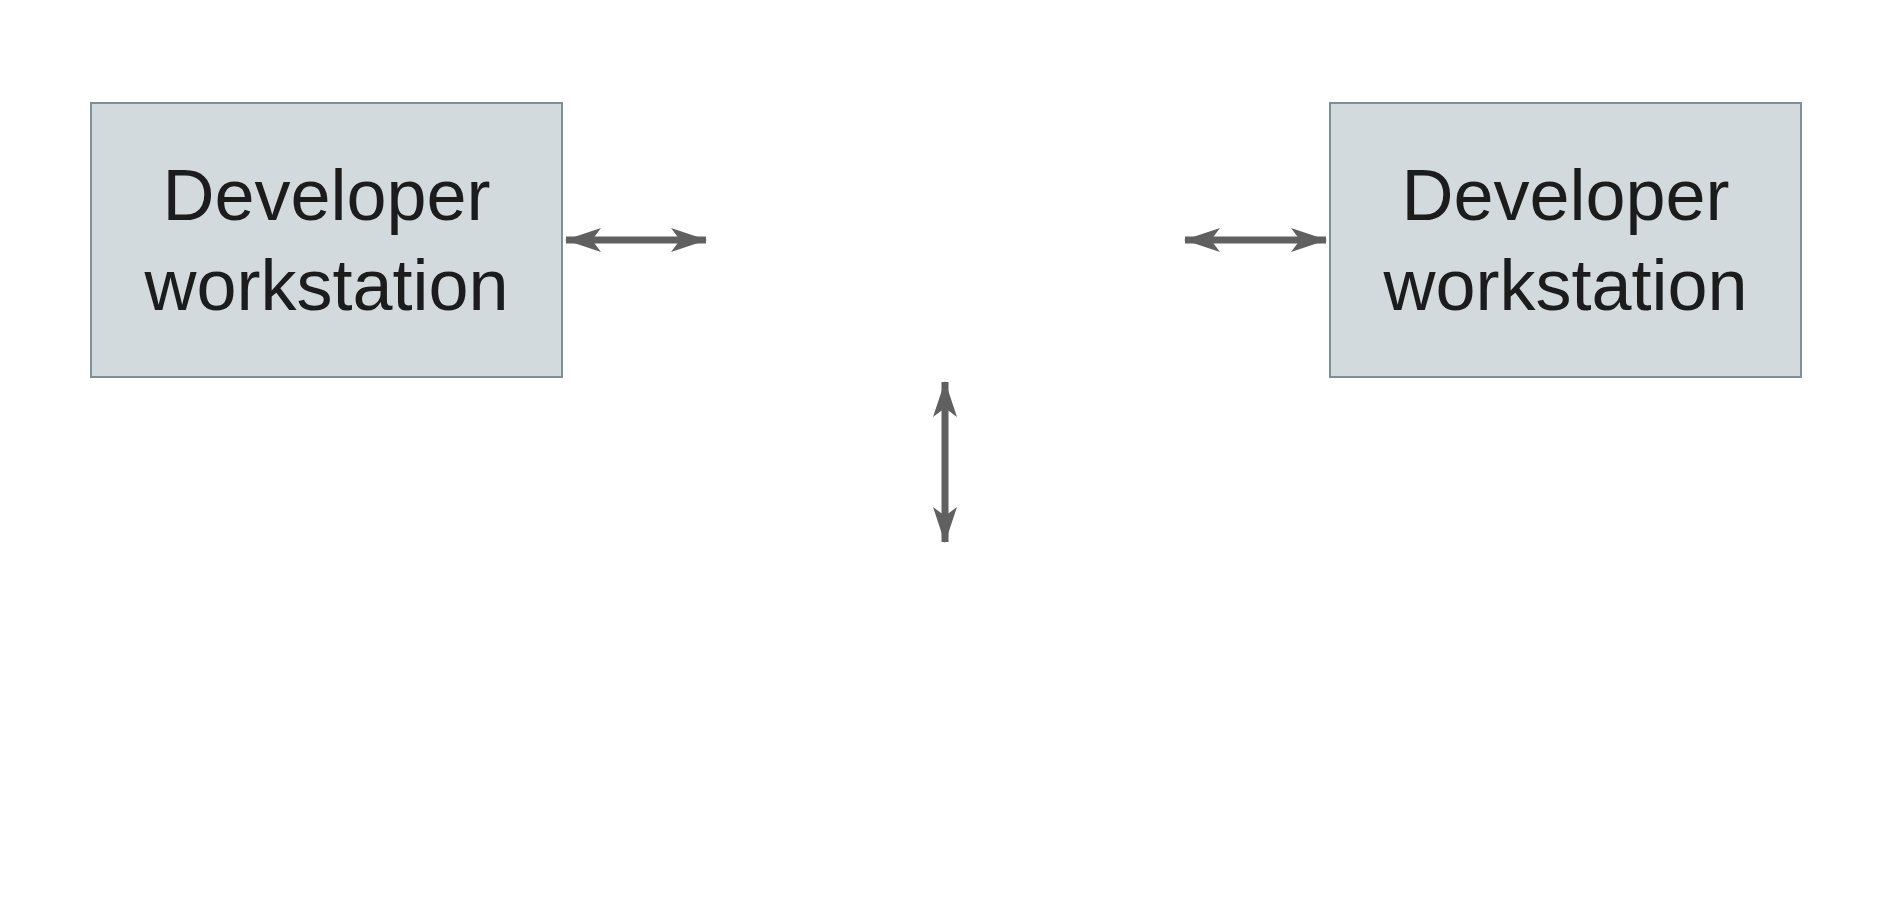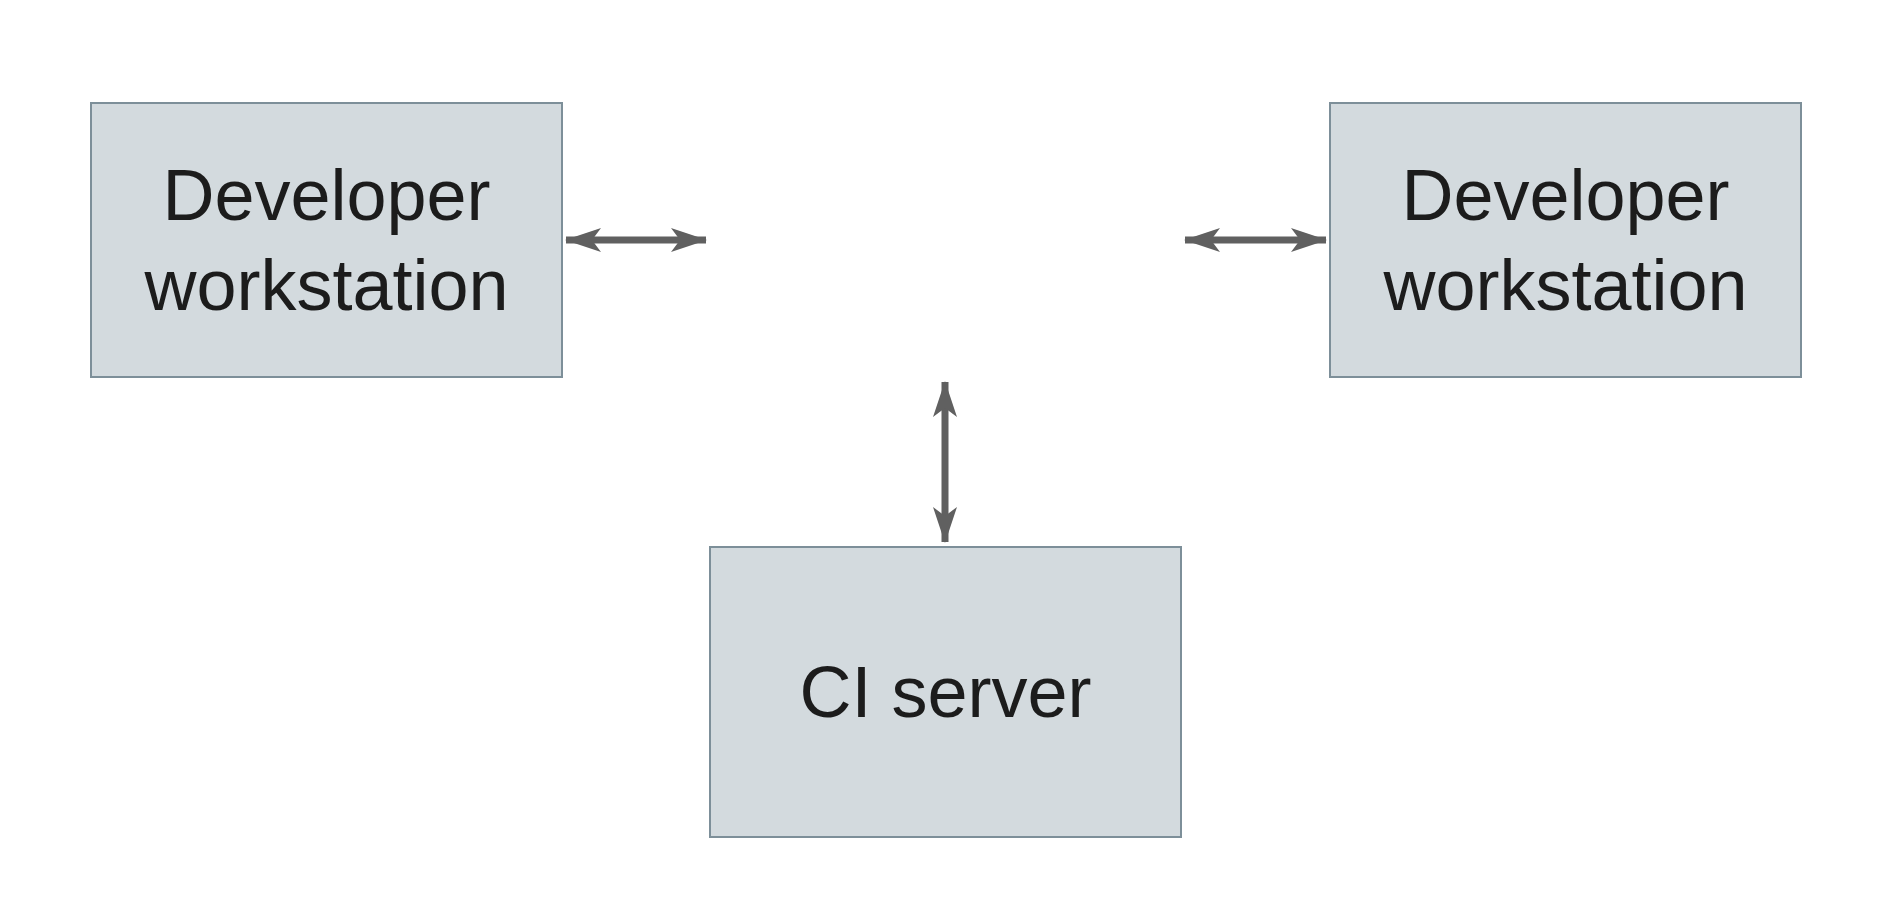--- a/index.html
+++ b/index.html
@@ -55,23 +55,20 @@
     <span class="node-label">Developer
 workstation</span>
   </div>
 
 
   <div class="node" id="node-dev-right">
     <span class="node-label">Developer
 workstation</span>
   </div>
 
-  <div class="node" id="node-ci">
-    <span class="node-label">CI server</span>
-  </div>
 
   <svg class="edges-layer" width="1900" height="922" viewBox="0 0 1900 922" xmlns="http://www.w3.org/2000/svg">
     <defs>
       <marker id="arrowhead" viewBox="0 0 40 30" markerWidth="40" markerHeight="30" refX="37" refY="15" orient="auto-start-reverse" markerUnits="userSpaceOnUse">
         <path d="M 2 3 L 38 15 L 2 27 L 11 15 Z" fill="#606060"></path>
       </marker>
     </defs>
     <line x1="566" y1="240" x2="706" y2="240" stroke="#606060" stroke-width="7" marker-start="url(#arrowhead)" marker-end="url(#arrowhead)"></line>
     <line x1="1185" y1="240" x2="1326" y2="240" stroke="#606060" stroke-width="7" marker-start="url(#arrowhead)" marker-end="url(#arrowhead)"></line>
     <line x1="945" y1="382" x2="945" y2="542" stroke="#606060" stroke-width="7" marker-start="url(#arrowhead)" marker-end="url(#arrowhead)"></line>

